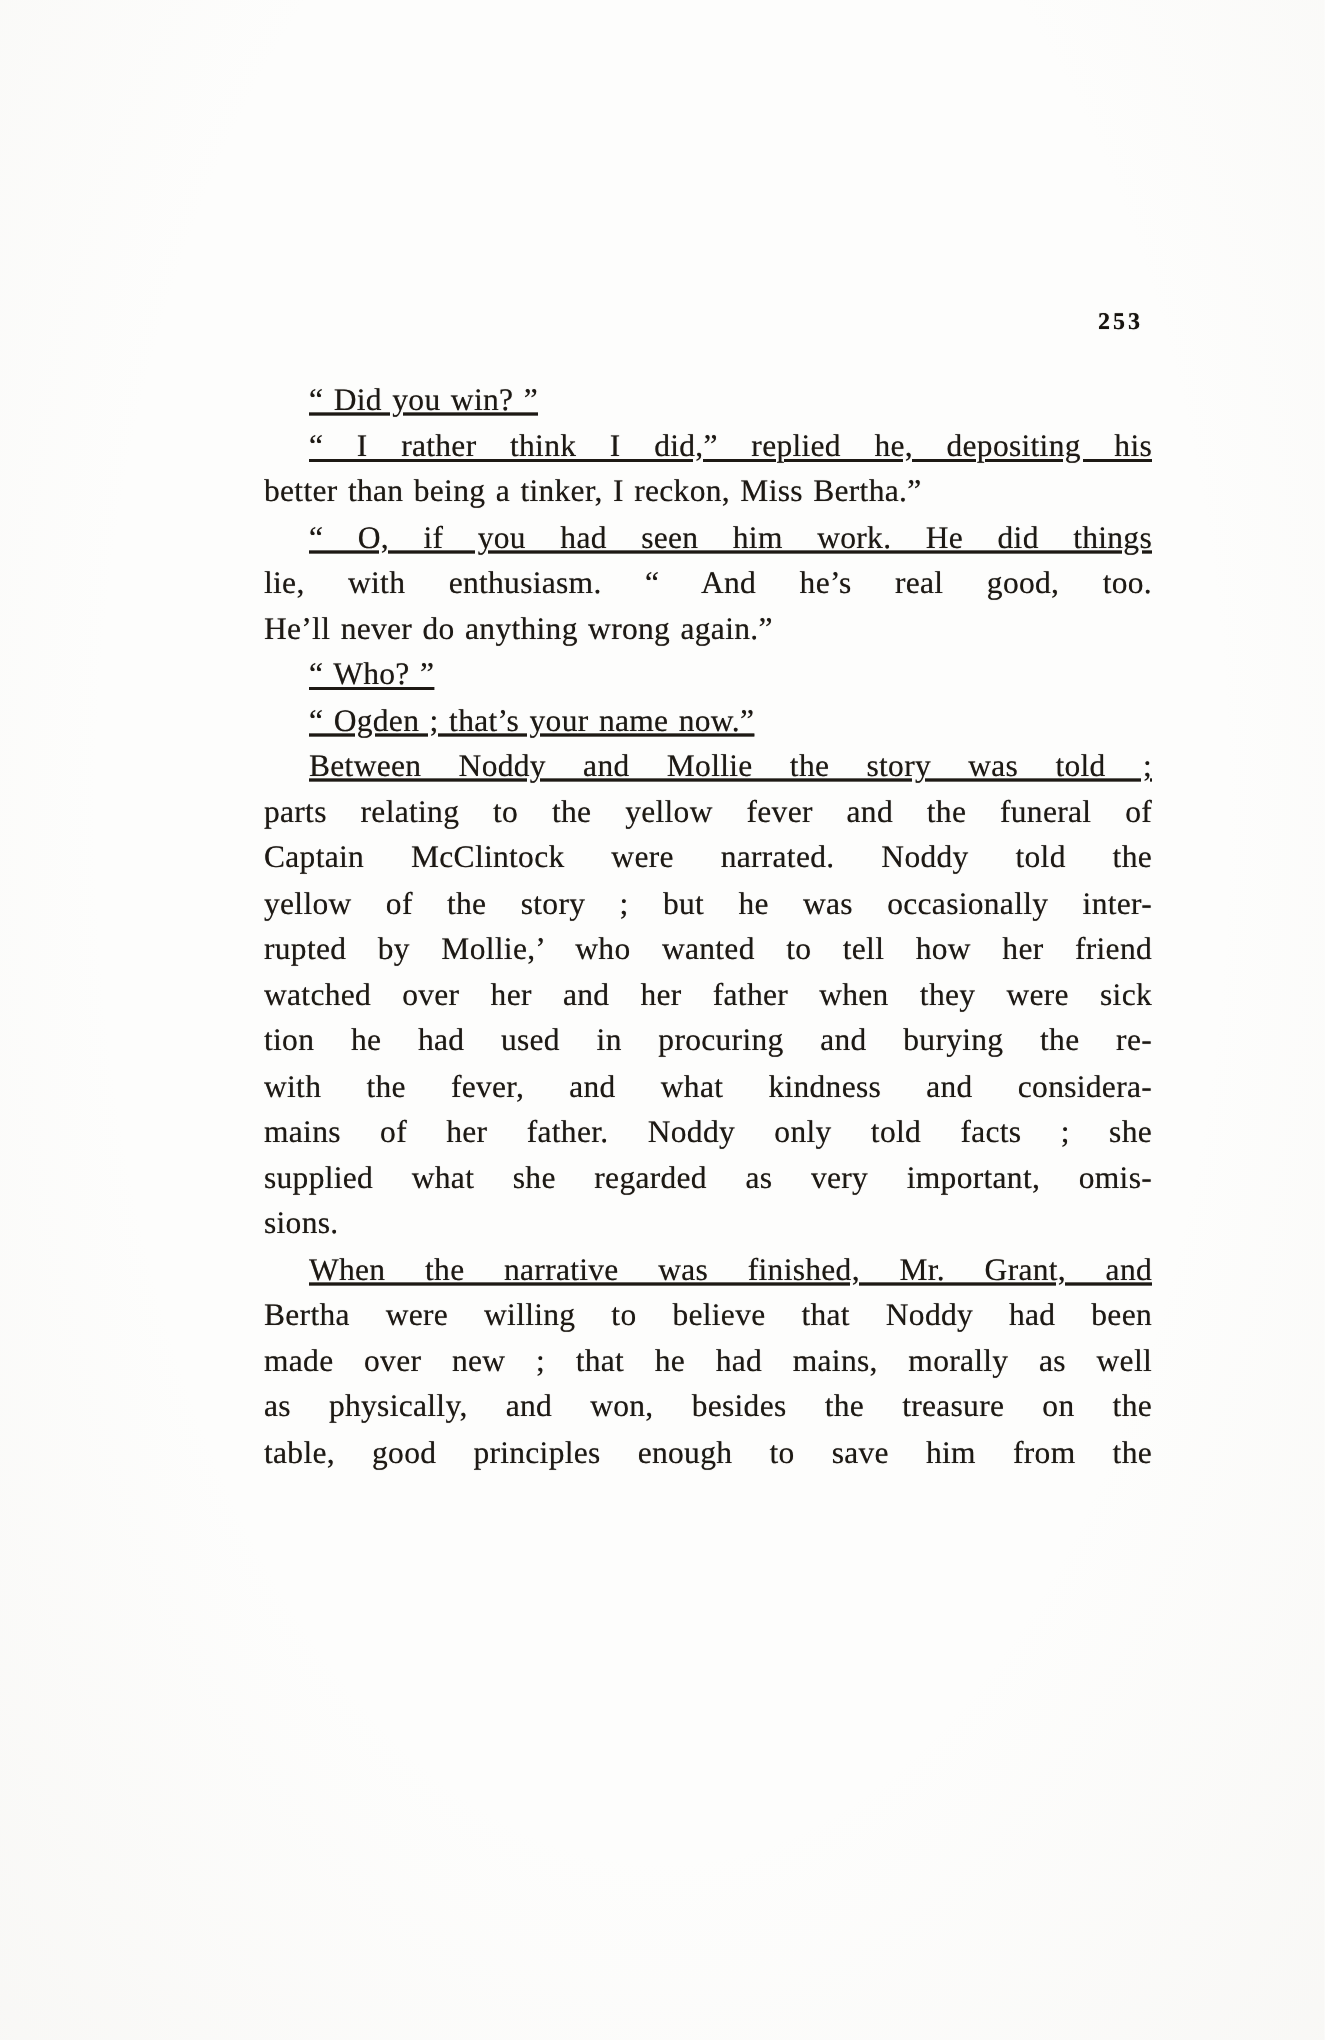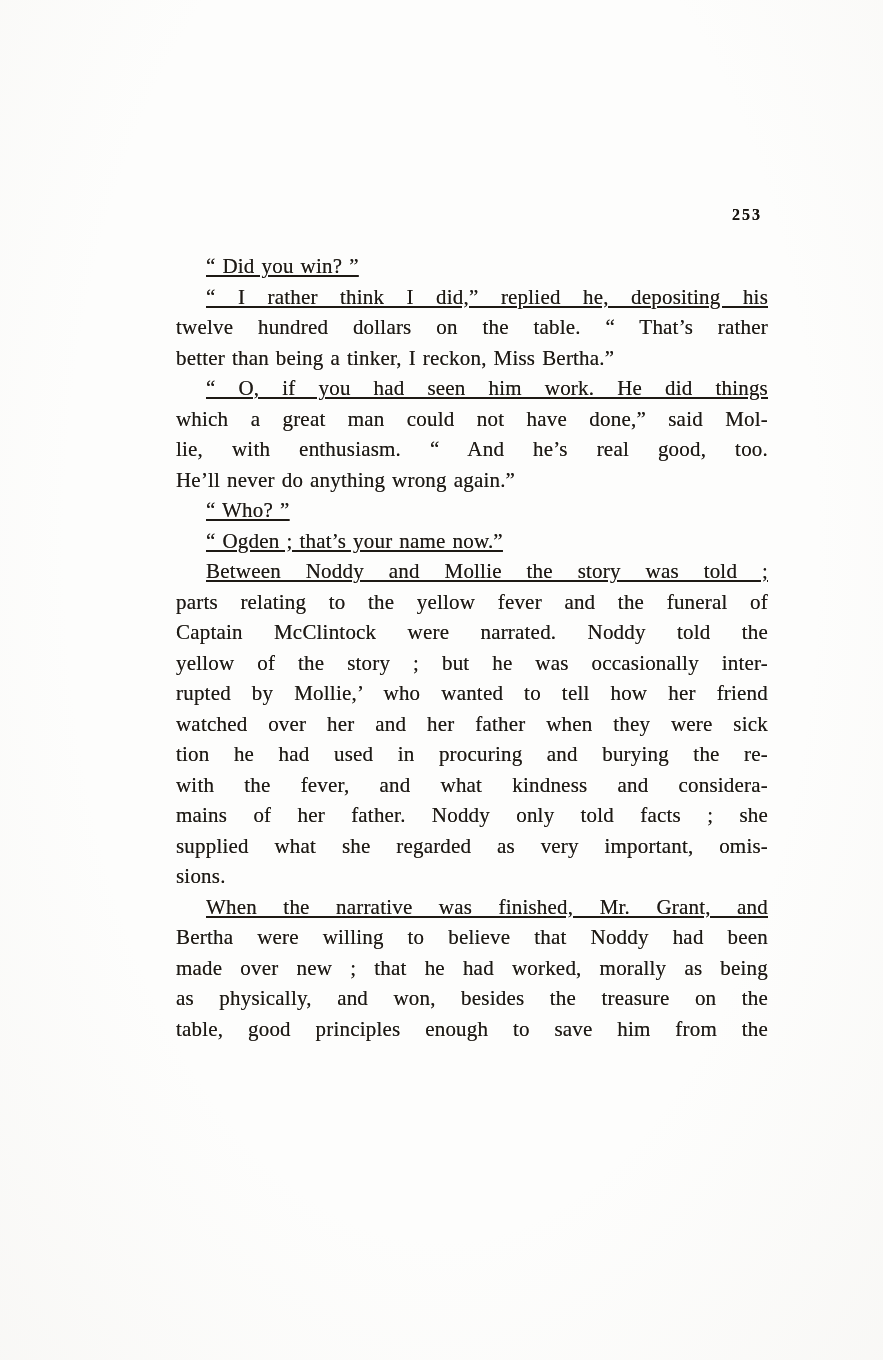--- a/index.html
+++ b/index.html
@@ -76,26 +76,24 @@
 <div class="scan-page">
   <div class="running-head">
     <div class="page-number">253</div>
   </div>
   <div class="text-col">
       <div class="para">
         <div class="line indent flush">“ Did you win? ”</div>
       </div>
       <div class="para">
         <div class="line indent">“ I rather think I did,” replied he, depositing his</div>
-        <div class="line">twelve hundred dollars on the table. “ That’s rather</div>
         <div class="line flush">better than being a tinker, I reckon, Miss Bertha.”</div>
       </div>
       <div class="para">
         <div class="line indent">“ O, if you had seen him work. He did things</div>
-        <div class="line">which a great man could not have done,” said Mol-</div>
         <div class="line">lie, with enthusiasm. “ And he’s real good, too.</div>
         <div class="line flush">He’ll never do anything wrong again.”</div>
       </div>
       <div class="para">
         <div class="line indent flush">“ Who? ”</div>
       </div>
       <div class="para">
         <div class="line indent flush">“ Ogden ; that’s your name now.”</div>
       </div>
       <div class="para">
@@ -107,18 +105,18 @@
         <div class="line">watched over her and her father when they were sick</div>
         <div class="line">tion he had used in procuring and burying the re-</div>
         <div class="line">with the fever, and what kindness and considera-</div>
         <div class="line">mains of her father. Noddy only told facts ; she</div>
         <div class="line">supplied what she regarded as very important, omis-</div>
         <div class="line flush">sions.</div>
       </div>
       <div class="para">
         <div class="line indent">When the narrative was finished, Mr. Grant, and</div>
         <div class="line">Bertha were willing to believe that Noddy had been</div>
-        <div class="line">made over new ; that he had worked, morally as being</div>
+        <div class="line">made over new ; that he had mains, morally as well</div>
         <div class="line">as physically, and won, besides the treasure on the</div>
         <div class="line">table, good principles enough to save him from the</div>
       </div>
     </div>
 </div>
 
 </body></html>

